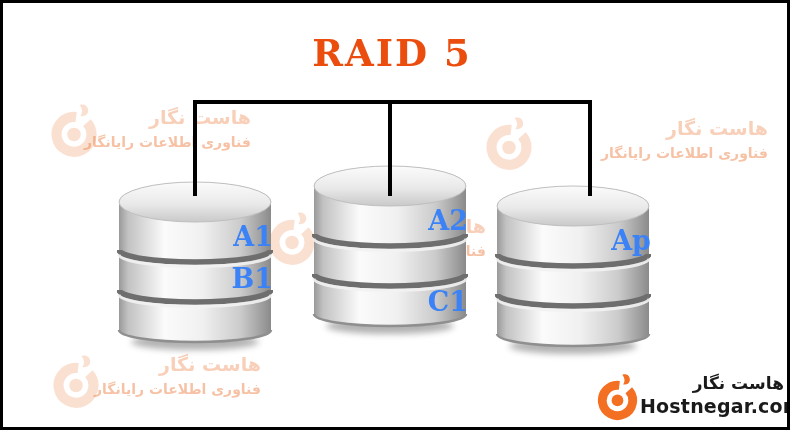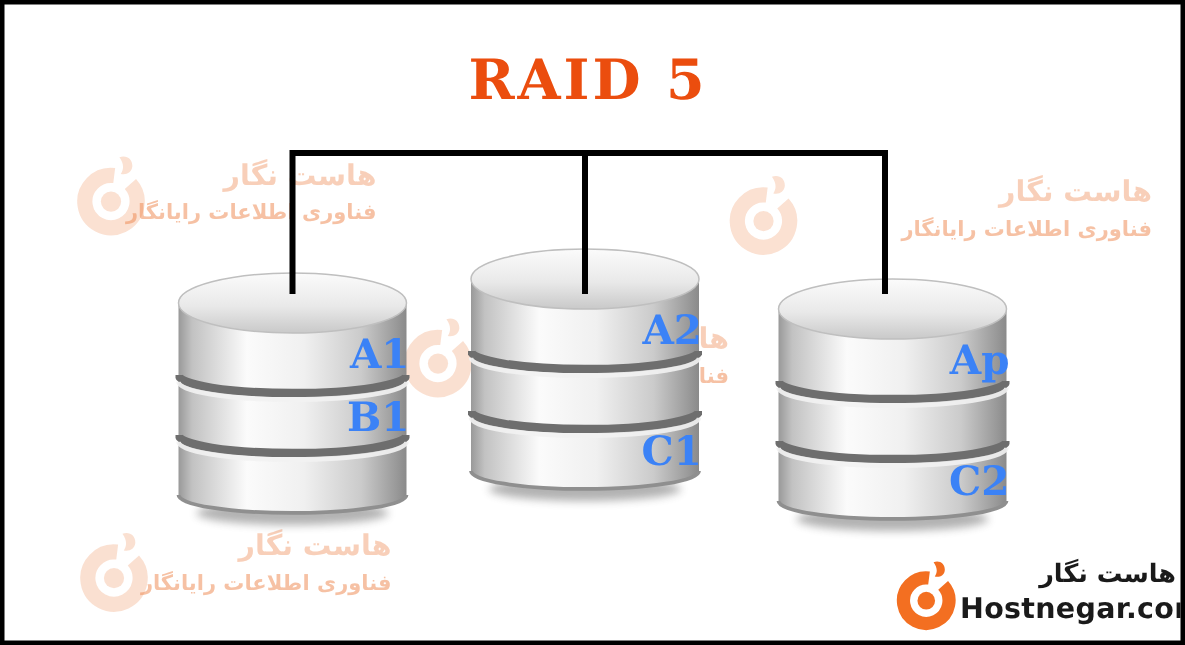--- a/index.html
+++ b/index.html
@@ -139,33 +139,32 @@
       <path d="M2,74.5 A76,12 0 0 0 154,74.5" stroke="#f2f2f2" stroke-width="3" fill="none" opacity="0.9"></path>
       <path d="M2,110 A76,12 0 0 0 154,110" stroke="#6e6e6e" stroke-width="5.5" fill="none"></path>
       <path d="M2,114.5 A76,12 0 0 0 154,114.5" stroke="#f2f2f2" stroke-width="3" fill="none" opacity="0.9"></path>
       <path d="M2,150 A76,12 0 0 0 154,150" stroke="#8f8f8f" stroke-width="2.5" fill="none"></path>
       <ellipse cx="78" cy="22" rx="76" ry="20" fill="url(#dkt)" stroke="#bfbfbf" stroke-width="1"></ellipse>
     </svg>
     <div class="disk-label lb1">A2</div>
     <div class="disk-label lb3">C1</div>
   </div>
 
-  <div class="disk" style="left:514px;top:181px">
+  <div class="disk" style="left:492px;top:181px">
     <svg width="156" height="178" viewBox="0 0 156 178">
       <ellipse cx="78" cy="162" rx="64" ry="8" fill="#555" opacity="0.45" filter="url(#dksh)"></ellipse>
       <path d="M2,22 L2,150 A76,12 0 0 0 154,150 L154,22 A76,20 0 0 0 2,22 Z" fill="url(#dkb)"></path>
       <path d="M2,70 A76,12 0 0 0 154,70" stroke="#6e6e6e" stroke-width="5.5" fill="none"></path>
       <path d="M2,74.5 A76,12 0 0 0 154,74.5" stroke="#f2f2f2" stroke-width="3" fill="none" opacity="0.9"></path>
       <path d="M2,110 A76,12 0 0 0 154,110" stroke="#6e6e6e" stroke-width="5.5" fill="none"></path>
       <path d="M2,114.5 A76,12 0 0 0 154,114.5" stroke="#f2f2f2" stroke-width="3" fill="none" opacity="0.9"></path>
       <path d="M2,150 A76,12 0 0 0 154,150" stroke="#8f8f8f" stroke-width="2.5" fill="none"></path>
       <ellipse cx="78" cy="22" rx="76" ry="20" fill="url(#dkt)" stroke="#bfbfbf" stroke-width="1"></ellipse>
     </svg>
     <div class="disk-label lb1">Ap</div>
-    <div class="disk-label lb3">C2</div>
   </div>
 
   <div class="brand">
     <svg class="brand-logo" width="47" height="47" style="color: rgb(243, 111, 33);">
         <use href="#hn-logo"></use>
       </svg>
     <div class="brand-text" style="color: rgb(26, 26, 26);">
       <div class="brand-fa">هاست نگار</div>
       <div class="brand-en">Hostnegar.com</div>
     </div>

